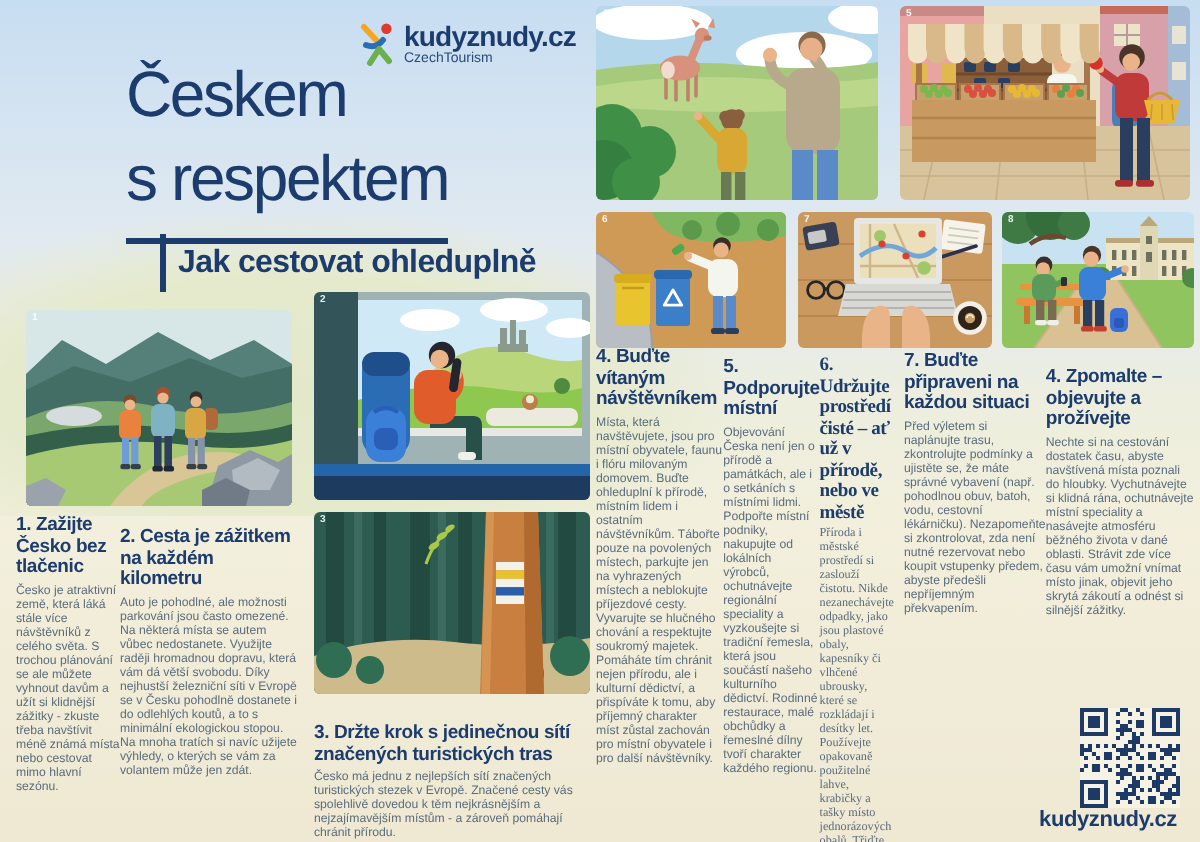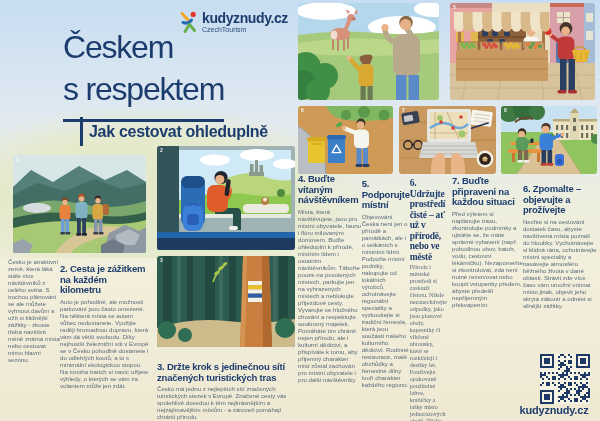--- a/index.html
+++ b/index.html
@@ -497,20 +497,21 @@
       <rect x="39.5" y="57" width="6.4" height="2.8" rx="1.3" fill="#c04030"></rect>
         <rect x="46" y="57" width="6.4" height="2.8" rx="1.3" fill="#c04030"></rect>
       <rect x="54" y="48" width="9" height="12" rx="3" fill="#3a6fd8"></rect>
       <rect x="56" y="53" width="5" height="5" rx="1.5" fill="#2a5ab8"></rect>
     </svg>
     <span class="illu-num">8</span>
   </div>
 
   <div class="col colA">
     <div class="section">
+        <h3>1. Zažijte Česko bez tlačenic</h3>
         <p>Česko je atraktivní země, která láká stále více návštěvníků z celého světa. S trochou plánování se ale můžete vyhnout davům a užít si klidnější zážitky - zkuste třeba navštívit méně známá místa nebo cestovat mimo hlavní sezónu.</p>
       </div>
     <div class="section">
         <h3>2. Cesta je zážitkem na každém kilometru</h3>
         <p>Auto je pohodlné, ale možnosti parkování jsou často omezené. Na některá místa se autem vůbec nedostanete. Využijte raději hromadnou dopravu, která vám dá větší svobodu. Díky nejhustší železniční síti v Evropě se v Česku pohodlně dostanete i do odlehlých koutů, a to s minimální ekologickou stopou. Na mnoha tratích si navíc užijete výhledy, o kterých se vám za volantem může jen zdát.</p>
       </div>
   </div>
 
   <div class="col colB">
     <div class="section">
@@ -533,21 +534,21 @@
         <p>Příroda i městské prostředí si zaslouží čistotu. Nikde nezanechávejte odpadky, jako jsou plastové obaly, kapesníky či vlhčené ubrousky, které se rozkládají i desítky let. Používejte opakovaně použitelné lahve, krabičky a tašky místo jednorázových obalů. Třiďte odpad i na cestách a buďte ohleduplní k okolí.</p>
       </div>
   </div>
 
   <div class="col colD">
     <div class="section">
         <h3>7. Buďte připraveni na každou situaci</h3>
         <p>Před výletem si naplánujte trasu, zkontrolujte podmínky a ujistěte se, že máte správné vybavení (např. pohodlnou obuv, batoh, vodu, cestovní lékárničku). Nezapomeňte si zkontrolovat, zda není nutné rezervovat nebo koupit vstupenky předem, abyste předešli nepříjemným překvapením.</p>
       </div>
     <div class="section">
-        <h3>6. Zpomalte – objevujte a prožívejte</h3>
+        <h3>4. Zpomalte – objevujte a prožívejte</h3>
         <p>Nechte si na cestování dostatek času, abyste navštívená místa poznali do hloubky. Vychutnávejte si klidná rána, ochutnávejte místní speciality a nasávejte atmosféru běžného života v dané oblasti. Strávit zde více času vám umožní vnímat místo jinak, objevit jeho skrytá zákoutí a odnést si silnější zážitky.</p>
       </div>
   </div>
 
   <div class="qr">
     <svg viewBox="0 0 25 25">
       <rect width="25" height="25" fill="#f6f3e4"></rect>
       <g fill="#1d3a66">
         <path d="M0,0 h7 v7 h-7 z M1,1 v5 h5 v-5 z M2,2 h3 v3 h-3 z" fill-rule="evenodd"></path>
         <path d="M18,0 h7 v7 h-7 z M19,1 v5 h5 v-5 z M20,2 h3 v3 h-3 z" fill-rule="evenodd"></path>

